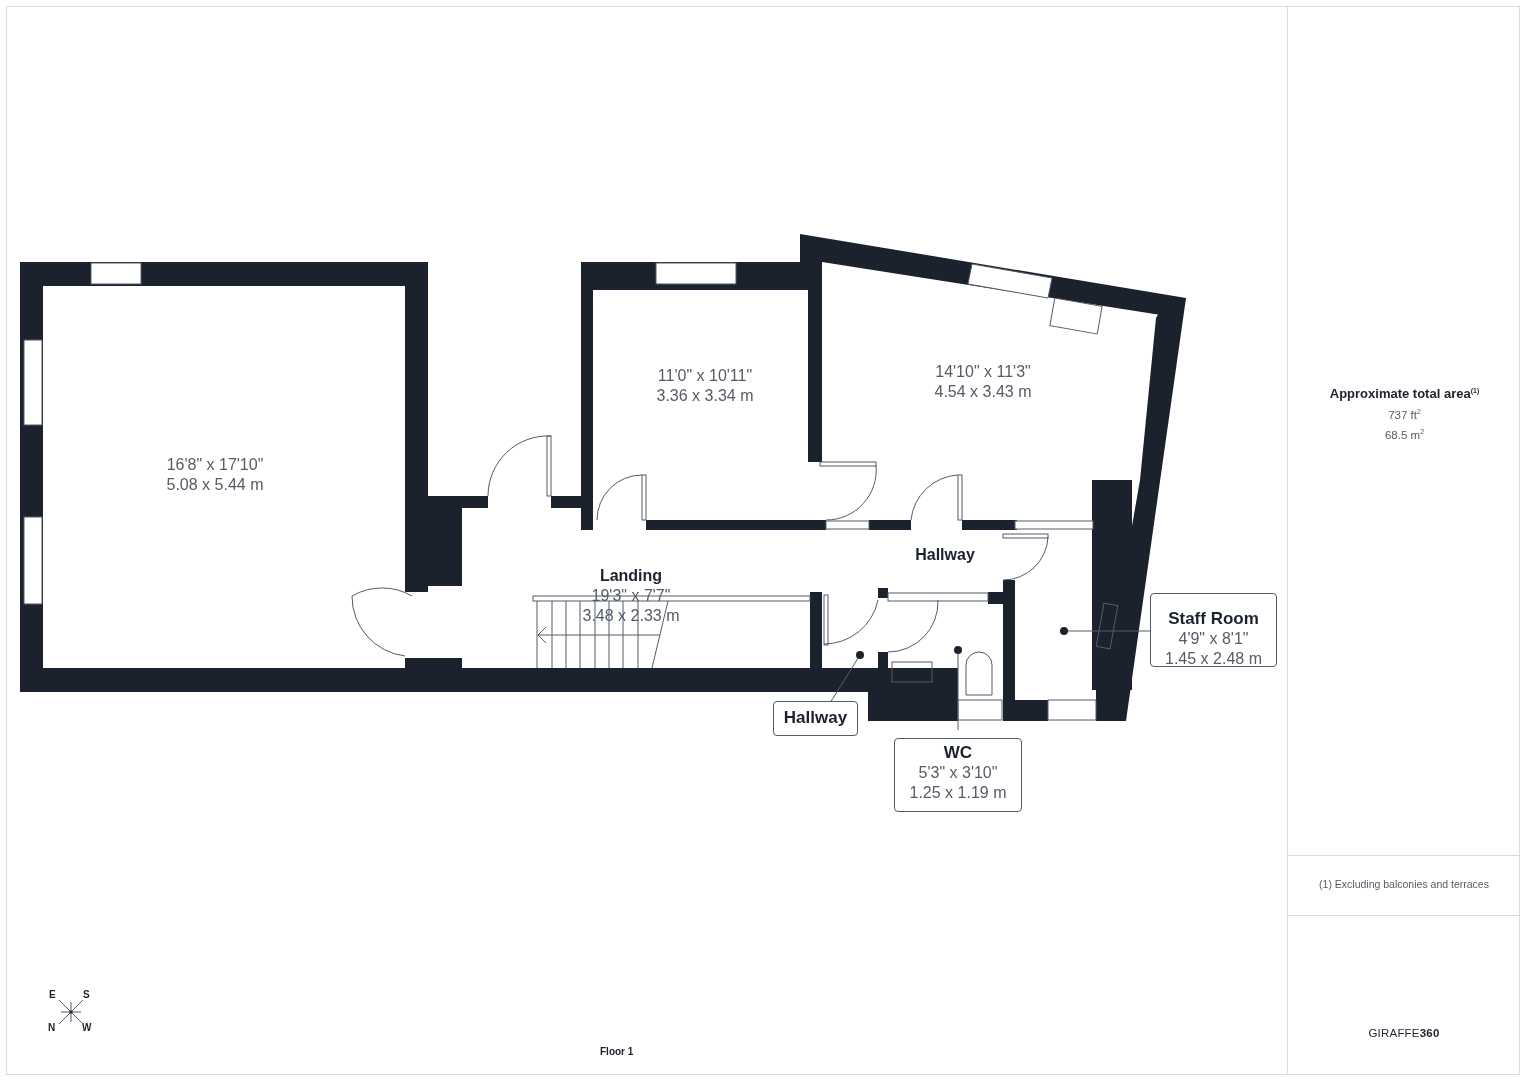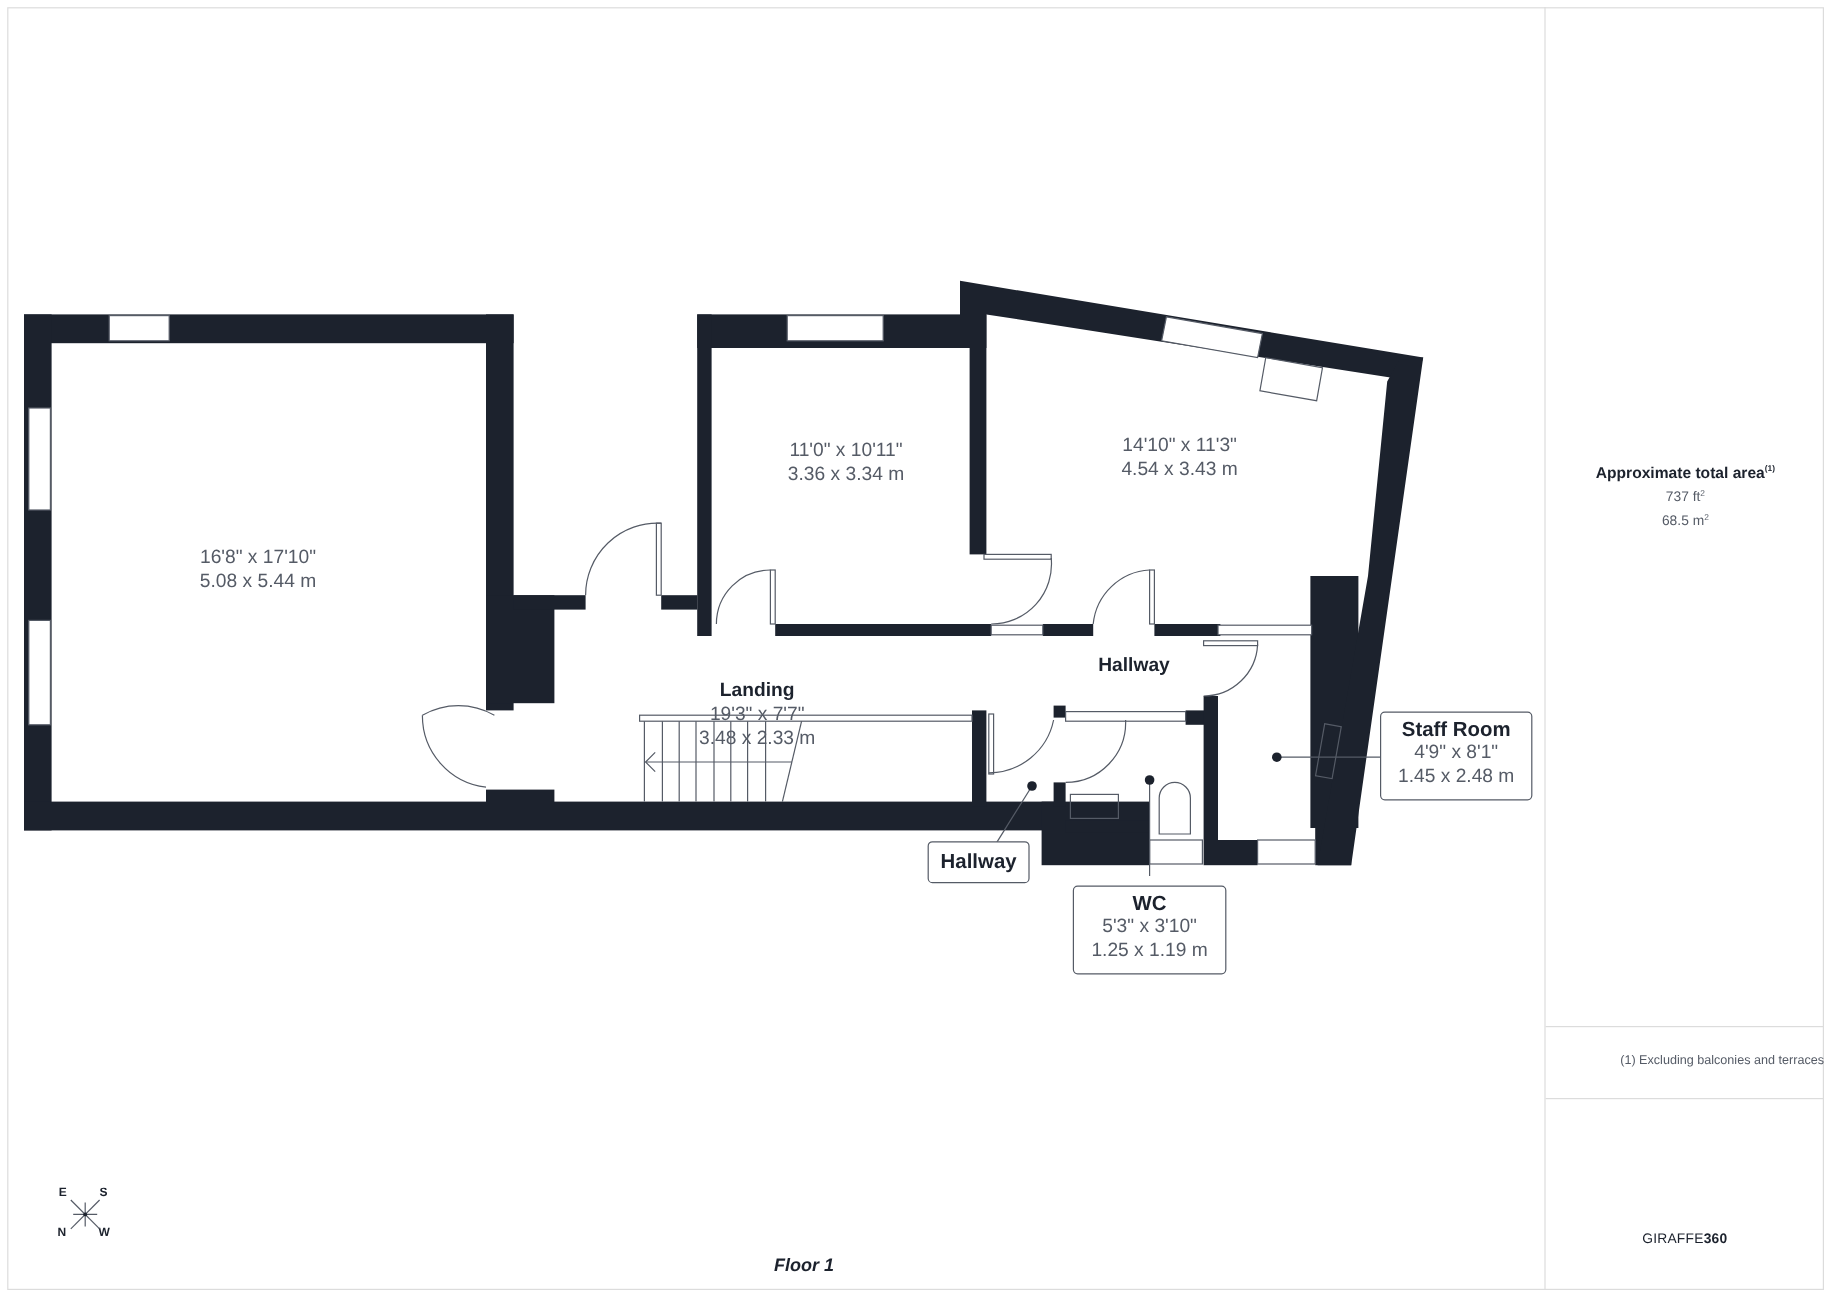--- a/index.html
+++ b/index.html
@@ -5,30 +5,30 @@
   html, body { margin:0; padding:0; background:#ffffff; }
   body { width:1527px; height:1080px; position:relative; overflow:hidden; font-family:"Liberation Sans", sans-serif; color:#1c222d; }
   .frame { position:absolute; left:6px; top:6px; width:1514px; height:1069px; border:1px solid #dcdcdc; box-sizing:border-box; }
   .sidebar { position:absolute; left:1287px; top:6px; width:233px; height:1069px; border-left:1px solid #dcdcdc; box-sizing:border-box; }
   .sb-area { position:absolute; left:0; top:380px; width:233px; text-align:center; }
   .sb-area .title { font-weight:bold; font-size:13px; color:#1c222d; }
   .sb-area .title sup { font-size:7px; }
   .sb-area .val { font-size:11.5px; color:#555b66; margin-top:7px; }
   .sb-area .val sup { font-size:7px; }
   .sb-div { position:absolute; left:0; width:232px; height:1px; background:#dcdcdc; }
-  .sb-note { position:absolute; left:0; width:232px; text-align:right; font-size:10.5px; color:#555b66; }
+  .sb-note { position:absolute; left:0; width:232px; text-align:center; font-size:10.5px; color:#555b66; }
   .sb-calc { position:absolute; left:22px; width:190px; top:930px; text-align:center; font-size:10.5px; line-height:15.5px; color:#555b66; }
   .sb-brand { position:absolute; left:0; width:232px; top:1021px; text-align:center; font-size:11.5px; color:#1c222d; letter-spacing:0.2px; }
   .sb-brand b { font-weight:bold; }
   svg.plan { position:absolute; left:0; top:0; }
   .label { position:absolute; text-align:center; color:#555b66; font-size:16px; line-height:20px; white-space:nowrap; }
   .label .name { color:#1c222d; font-weight:bold; font-size:16px; }
   .box { position:absolute; background:#fff; border:1px solid #555b66; border-radius:4px; box-sizing:border-box; text-align:center; color:#555b66; font-size:16px; line-height:20px; }
   .box .name { color:#1c222d; font-weight:bold; font-size:17px; }
-  .floor { position:absolute; left:600px; top:1046px; width:95px; text-align:right; font-weight:bold; font-size:15px; color:#1c222d;font-style:italic; }
+  .floor { position:absolute; left:600px; top:1046px; width:95px; text-align:left; font-weight:bold; font-size:10px; color:#1c222d; }
   .compass-l { position:absolute; font-size:10px; font-weight:bold; color:#1c222d; }
 </style>
 </head>
 <body>
 
 <div class="frame"></div>
 
 <svg class="plan" width="1287" height="1080" viewBox="0 0 1287 1080">
   <g fill="#1c222d">
 
@@ -147,21 +147,21 @@
 </div>
 
 <div class="box" style="left:773px;top:701px;width:85px;height:35px;padding-top:6px;">
   <div class="name">Hallway</div>
 </div>
 <div class="box" style="left:894px;top:738px;width:128px;height:74px;padding-top:4px;">
   <div class="name">WC</div>
   <div>5'3" x 3'10"</div>
   <div>1.25 x 1.19 m</div>
 </div>
-<div class="box" style="left:1150px;top:593px;width:127px;height:74px;padding-top:4px;">
+<div class="box" style="left:1150px;top:593px;width:127px;height:74px;padding-top:15px;">
   <div class="name">Staff Room</div>
   <div>4'9" x 8'1"</div>
   <div>1.45 x 2.48 m</div>
 </div>
 
 <div>
   <span class="compass-l" style="left:49px;top:989px;">E</span>
   <span class="compass-l" style="left:83px;top:989px;">S</span>
   <span class="compass-l" style="left:48px;top:1022px;">N</span>
   <span class="compass-l" style="left:82px;top:1022px;">W</span>

